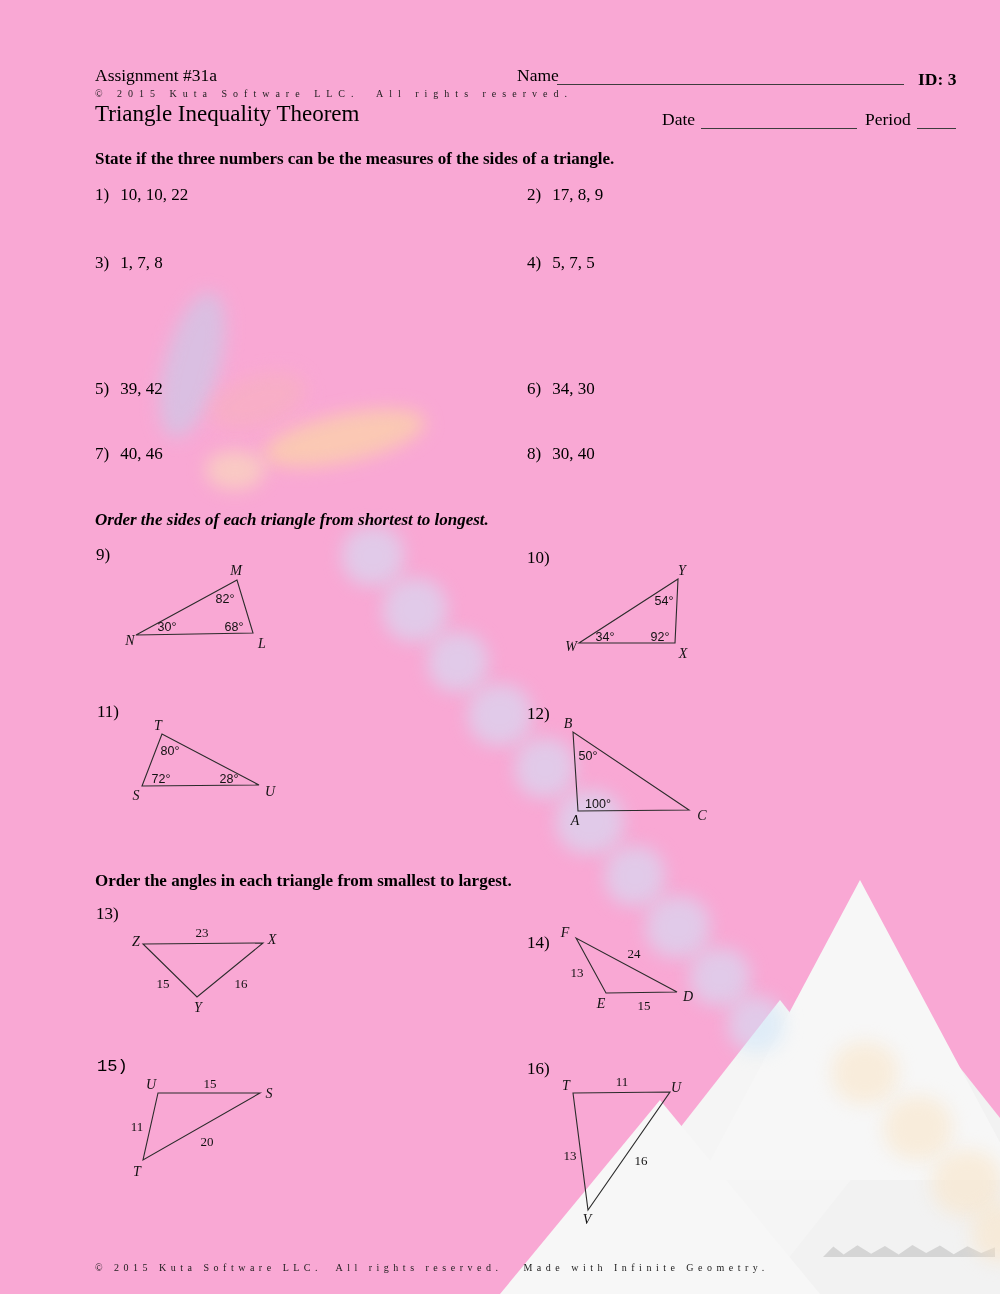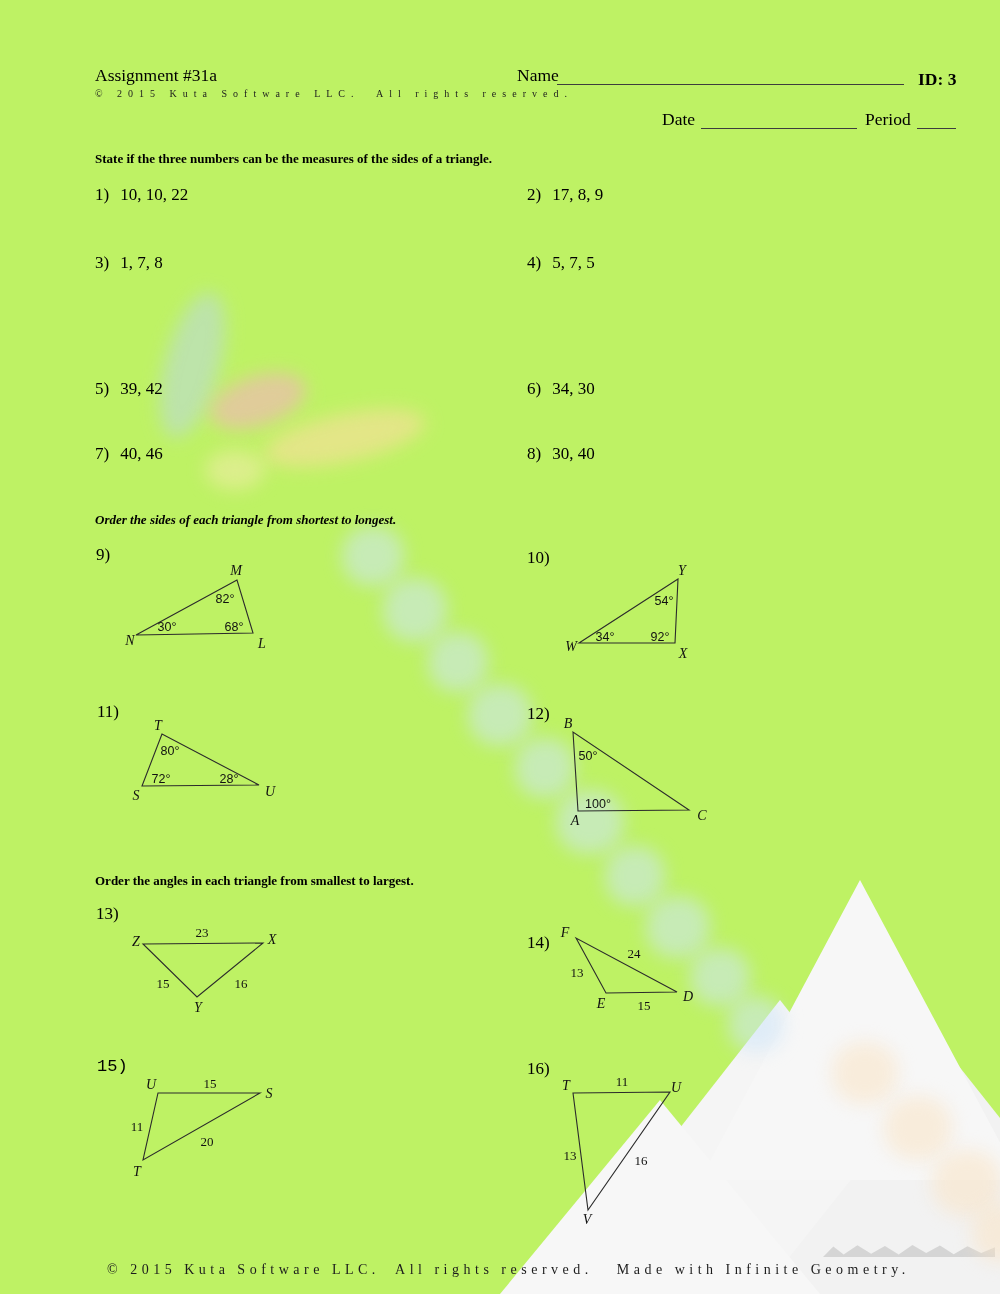--- a/index.html
+++ b/index.html
@@ -1,32 +1,32 @@
 <!DOCTYPE html>
 <html><head>
 <meta charset="utf-8">
 <style>
   html,body{margin:0;padding:0;background:#888;}
   .page{
     position:relative;width:1000px;height:1294px;margin:0 auto;
-    background:#bef264;overflow:hidden;
+    background:#f9a8d4;overflow:hidden;
     font-family:"Liberation Serif","DejaVu Serif",serif;color:#000;
   }
   .abs{position:absolute;}
   
   .h17{font-size:17.5px;line-height:1.1;}
   .title{font-size:23px;line-height:1.1;}
   .tiny{font-size:10px;letter-spacing:6px;color:#1c1c1c;white-space:pre;}
   .rule{border-bottom:1.4px solid #3d3d3d;height:0;}
   
-  .sec{font-weight:bold;font-size:13px;line-height:24.5px;white-space:pre-wrap;}
+  .sec{font-weight:bold;font-size:17px;line-height:24.5px;white-space:pre-wrap;}
   .prob{display:flex;gap:11px;font-size:17px;line-height:1.1;}
   .pnum{font-size:17px;line-height:1.1;}
   
-  .footer{font-size:14px;letter-spacing:4.5px;color:#1c1c1c;white-space:pre;margin-left:12px;}
+  .footer{font-size:10px;letter-spacing:4.5px;color:#1c1c1c;white-space:pre;}
   
   svg{overflow:visible;}
   .vl{font:italic 14px "Liberation Serif","DejaVu Serif",serif;fill:#111;}
   .al{font:12.5px "Liberation Sans","DejaVu Sans",sans-serif;fill:#111;}
   .sl{font:13px "Liberation Serif","DejaVu Serif",serif;fill:#111;}
   .tri{fill:none;stroke:#2b2b2b;stroke-width:1.1;stroke-linejoin:miter;}
   
   .wm{position:absolute;pointer-events:none;}
   .blob{position:absolute;border-radius:50%;filter:blur(9px);}
   .dotB{position:absolute;border-radius:46%;background:rgba(205,229,250,0.55);filter:blur(9px);}
@@ -66,20 +66,21 @@
     <div class="dotT" style="left:884px;top:1096px;width:68px;height:64px;"></div>
     <div class="dotT" style="left:932px;top:1150px;width:70px;height:66px;"></div>
     <div class="dotT" style="left:972px;top:1204px;width:60px;height:58px;"></div>
   </div>
 
   <div class="abs h17" style="left:95px;top:66px;">Assignment #31a</div>
   <div class="abs h17" style="left:517px;top:66px;">Name</div>
   <div class="abs rule" style="left:557px;top:84px;width:347px;"></div>
   <div class="abs h17" style="left:918px;top:70px;font-weight:bold;">ID: 3</div>
   <div class="abs tiny" style="left:95px;top:88px;">© 2015 Kuta Software LLC.  All rights reserved.</div>
+  <div class="abs title" style="left:95px;top:101px;">Triangle Inequality Theorem</div>
   <div class="abs h17" style="left:662px;top:110px;">Date</div>
   <div class="abs rule" style="left:701px;top:128px;width:156px;"></div>
   <div class="abs h17" style="left:865px;top:110px;">Period</div>
   <div class="abs rule" style="left:917px;top:128px;width:39px;"></div>
 
   <div class="abs sec" style="left:95px;top:147px;width:780px;">State if the three numbers can be the measures of the sides of a triangle.</div>
 
   <div class="abs prob" style="left:95px;top:186px;">
     <span class="pnum">1)</span>
     <span>10, 10, 22</span>

